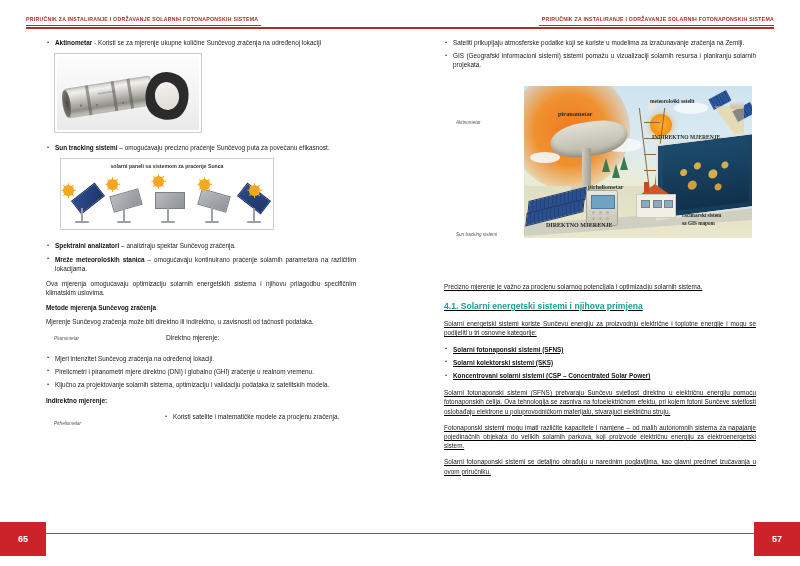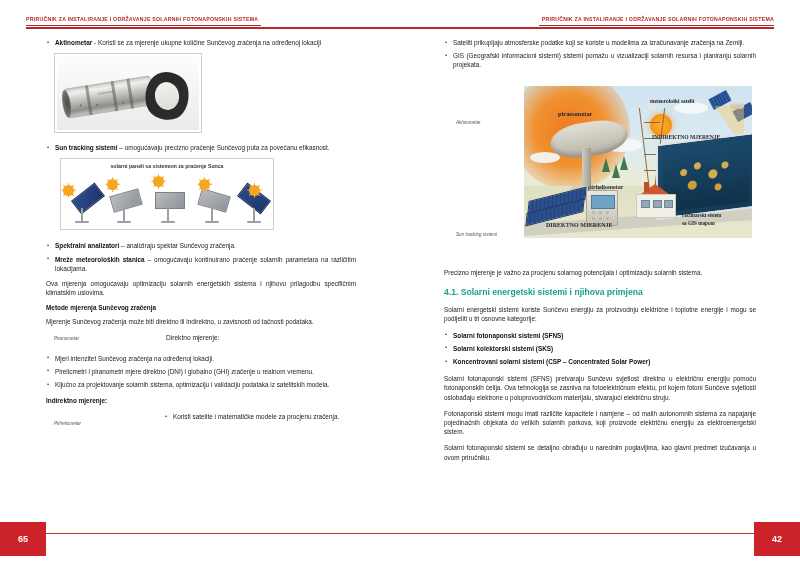--- a/index.html
+++ b/index.html
@@ -384,35 +384,35 @@
 
       <span class="ill-lbl" style="left:34px;top:24px;font-size:6.4px;">piranometar</span>
       <span class="ill-lbl" style="left:126px;top:12px;font-size:5.4px;">meteorološki satelit</span>
       <span class="ill-lbl" style="left:128px;top:48px;font-size:5.6px;">INDIREKTNO MJERENJE</span>
       <span class="ill-lbl" style="left:64px;top:98px;font-size:6px;">pirheliometar</span>
       <span class="ill-lbl" style="left:22px;top:136px;font-size:6px;">DIREKTNO MJERENJE</span>
       <span class="ill-lbl" style="left:158px;top:126px;font-size:5.2px;">računarski sistem</span>
       <span class="ill-lbl" style="left:158px;top:134px;font-size:5.2px;">sa GIS mapom</span>
     </div>
 
-    <div class="col" style="top:268px;">
+    <div class="col" style="top:282px;text-decoration:underline;">
       <p class="body">Precizno mjerenje je važno za procjenu solarnog potencijala i optimizaciju solarnih sistema.</p>
 
       <h2 class="sect">4.1. Solarni energetski sistemi i njihova primjena</h2>
 
       <p class="body">Solarni energetski sistemi koriste Sunčevu energiju za proizvodnju električne i toplotne energije i mogu se podijeliti u tri osnovne kategorije:</p>
 
       <ul class="bul">
         <li><b>Solarni fotonaponski sistemi (SFNS)</b></li>
         <li><b>Solarni kolektorski sistemi (SKS)</b></li>
         <li><b>Koncentrovani solarni sistemi (CSP – Concentrated Solar Power)</b></li>
       </ul>
 
       <p class="body" style="margin-top:8px;">Solarni fotonaponski sistemi (SFNS) pretvaraju Sunčevu svjetlost direktno u električnu energiju pomoću fotonaponskih ćelija. Ova tehnologija se zasniva na fotoelektričnom efektu, pri kojem fotoni Sunčeve svjetlosti oslobađaju elektrone u poluprovodničkom materijalu, stvarajući električnu struju.</p>
       <p class="body">Fotonaponski sistemi mogu imati različite kapacitete i namjene – od malih autonomnih sistema za napajanje pojedinačnih objekata do velikih solarnih parkova, koji proizvode električnu energiju za elektroenergetski sistem.</p>
       <p class="body">Solarni fotonaponski sistemi se detaljno obrađuju u narednim poglavljima, kao glavni predmet izučavanja u ovom priručniku.</p>
     </div>
 
     <div class="foot-rule r"></div>
-    <div class="pagenum r">42</div>
+    <div class="pagenum r">57</div>
   </div>
 
 </div>
 
 </body></html>

